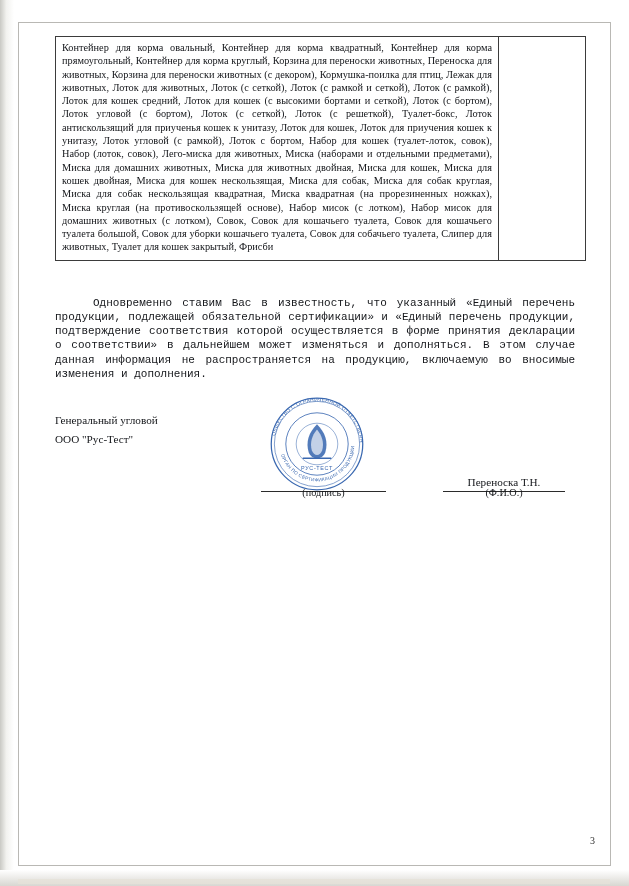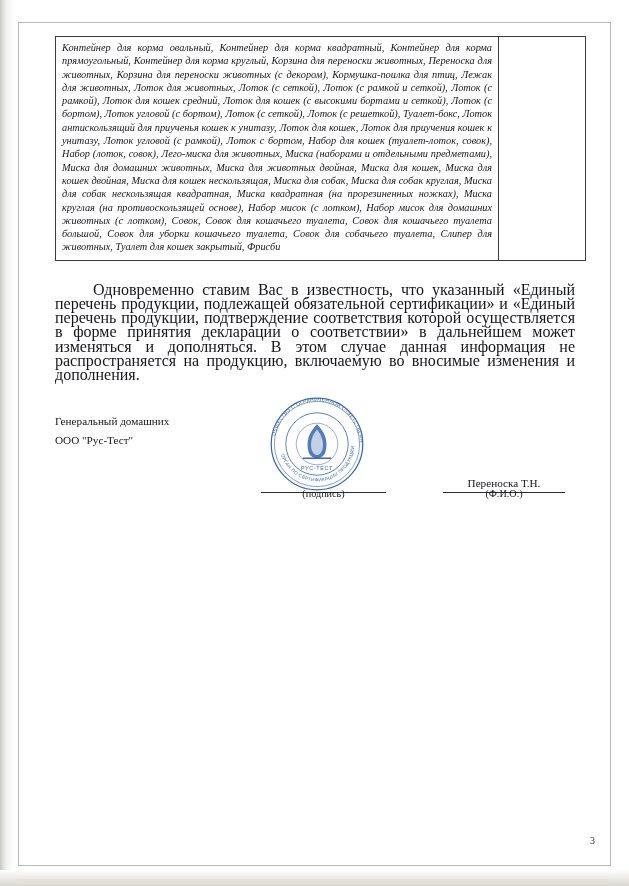--- a/index.html
+++ b/index.html
@@ -60,32 +60,32 @@
     vertical-align: top;
     padding: 4px 6px 6px 6px;
   }
   .cell-main {
     width: 430px;
     font-size: 10.3px;
     line-height: 13.3px;
     text-align: justify;
     text-justify: inter-word;
     hyphens: auto;
-    font-style: italic;
   }
   .cell-empty {
     width: 74px;
   }
   
   .para {
-    margin-top: 22px;
-    font-size: 16px;
+    margin-top: 35px;
+    font-size: 11px;
     line-height: 14.2px;
     text-align: justify;
     text-indent: 38px;
+    font-family: Liberation Mono, monospace;
   }
   .signatory-block {
     margin-top: 30px;
     font-size: 11.2px;
     line-height: 19px;
   }
   .signatory-line {
     white-space: nowrap;
   }
   
@@ -153,21 +153,21 @@
           <tr>
         <td class="cell-main">Контейнер для корма овальный, Контейнер для корма квадратный, Контейнер для корма прямоугольный, Контейнер для корма круглый, Корзина для переноски животных, Переноска для животных, Корзина для переноски животных (с декором), Кормушка-поилка для птиц, Лежак для животных, Лоток для животных, Лоток (с сеткой), Лоток (с рамкой и сеткой), Лоток (с рамкой), Лоток для кошек средний, Лоток для кошек (с высокими бортами и сеткой), Лоток (с бортом), Лоток угловой (с бортом), Лоток (с сеткой), Лоток (с решеткой), Туалет-бокс, Лоток антискользящий для приученья кошек к унитазу, Лоток для кошек, Лоток для приучения кошек к унитазу, Лоток угловой (с рамкой), Лоток с бортом, Набор для кошек (туалет-лоток, совок), Набор (лоток, совок), Лего-миска для животных, Миска (наборами и отдельными предметами), Миска для домашних животных, Миска для животных двойная, Миска для кошек, Миска для кошек двойная, Миска для кошек нескользящая, Миска для собак, Миска для собак круглая, Миска для собак нескользящая квадратная, Миска квадратная (на прорезиненных ножках), Миска круглая (на противоскользящей основе), Набор мисок (с лотком), Набор мисок для домашних животных (с лотком), Совок, Совок для кошачьего туалета, Совок для кошачьего туалета большой, Совок для уборки кошачьего туалета, Совок для собачьего туалета, Слипер для животных, Туалет для кошек закрытый, Фрисби</td>
         <td class="cell-empty"></td>
       </tr>
     </tbody>
       </table>
 
     <div class="para">Одновременно ставим Вас в известность, что указанный «Единый перечень продукции, подлежащей обязательной сертификации» и «Единый перечень продукции, подтверждение соответствия которой осуществляется в форме принятия декларации о соответствии» в дальнейшем может изменяться и дополняться. В этом случае данная информация не распространяется на продукцию, включаемую во вносимые изменения и дополнения.</div>
 
     <div class="signatory-block">
-      <div class="signatory-line">Генеральный домашних</div>
+      <div class="signatory-line">Генеральный угловой</div>
       <div class="signatory-line">ООО "Рус-Тест"</div>
     </div>
 
     <div class="sig-area">
       <div class="sig-rule left"></div>
       <div class="sig-rule right"></div>
       <div class="sig-caption left">(подпись)</div>
       <div class="sig-name">Переноска Т.Н.</div>
       <div class="sig-caption right">(Ф.И.О.)</div>
     </div>

